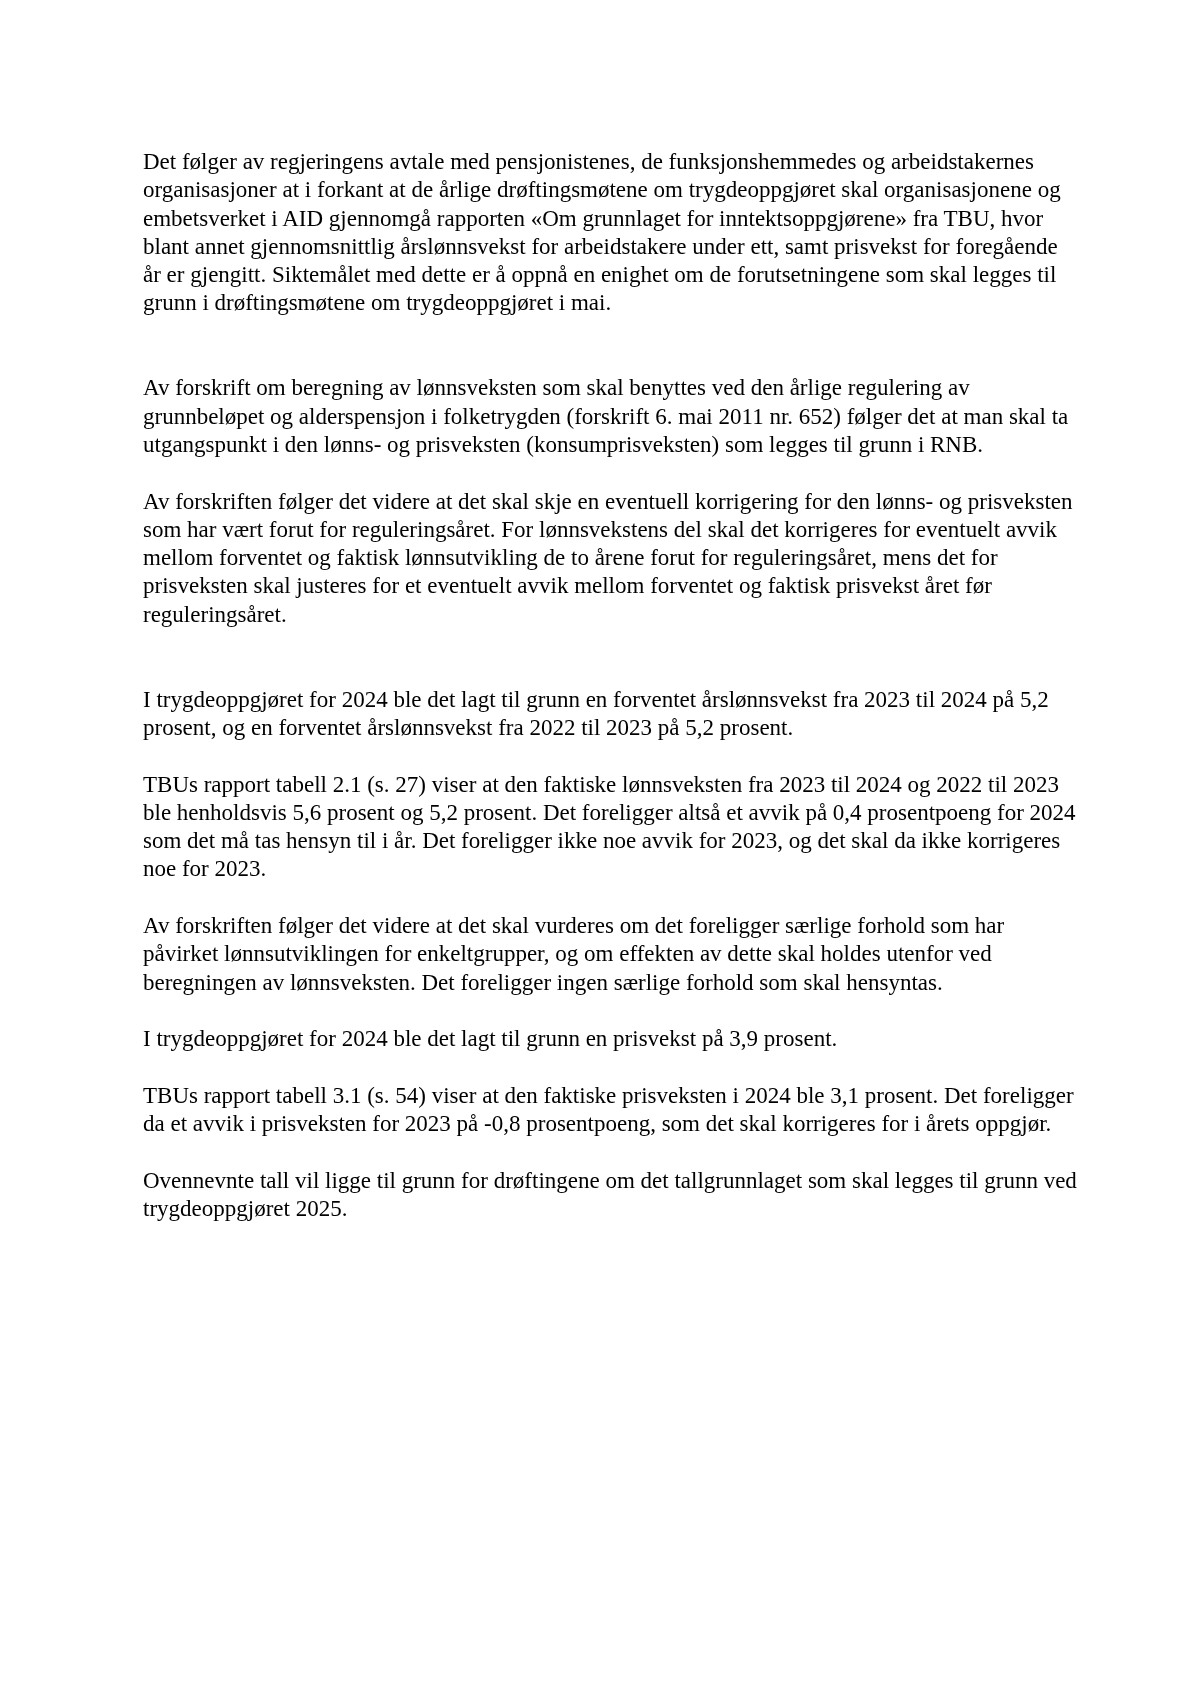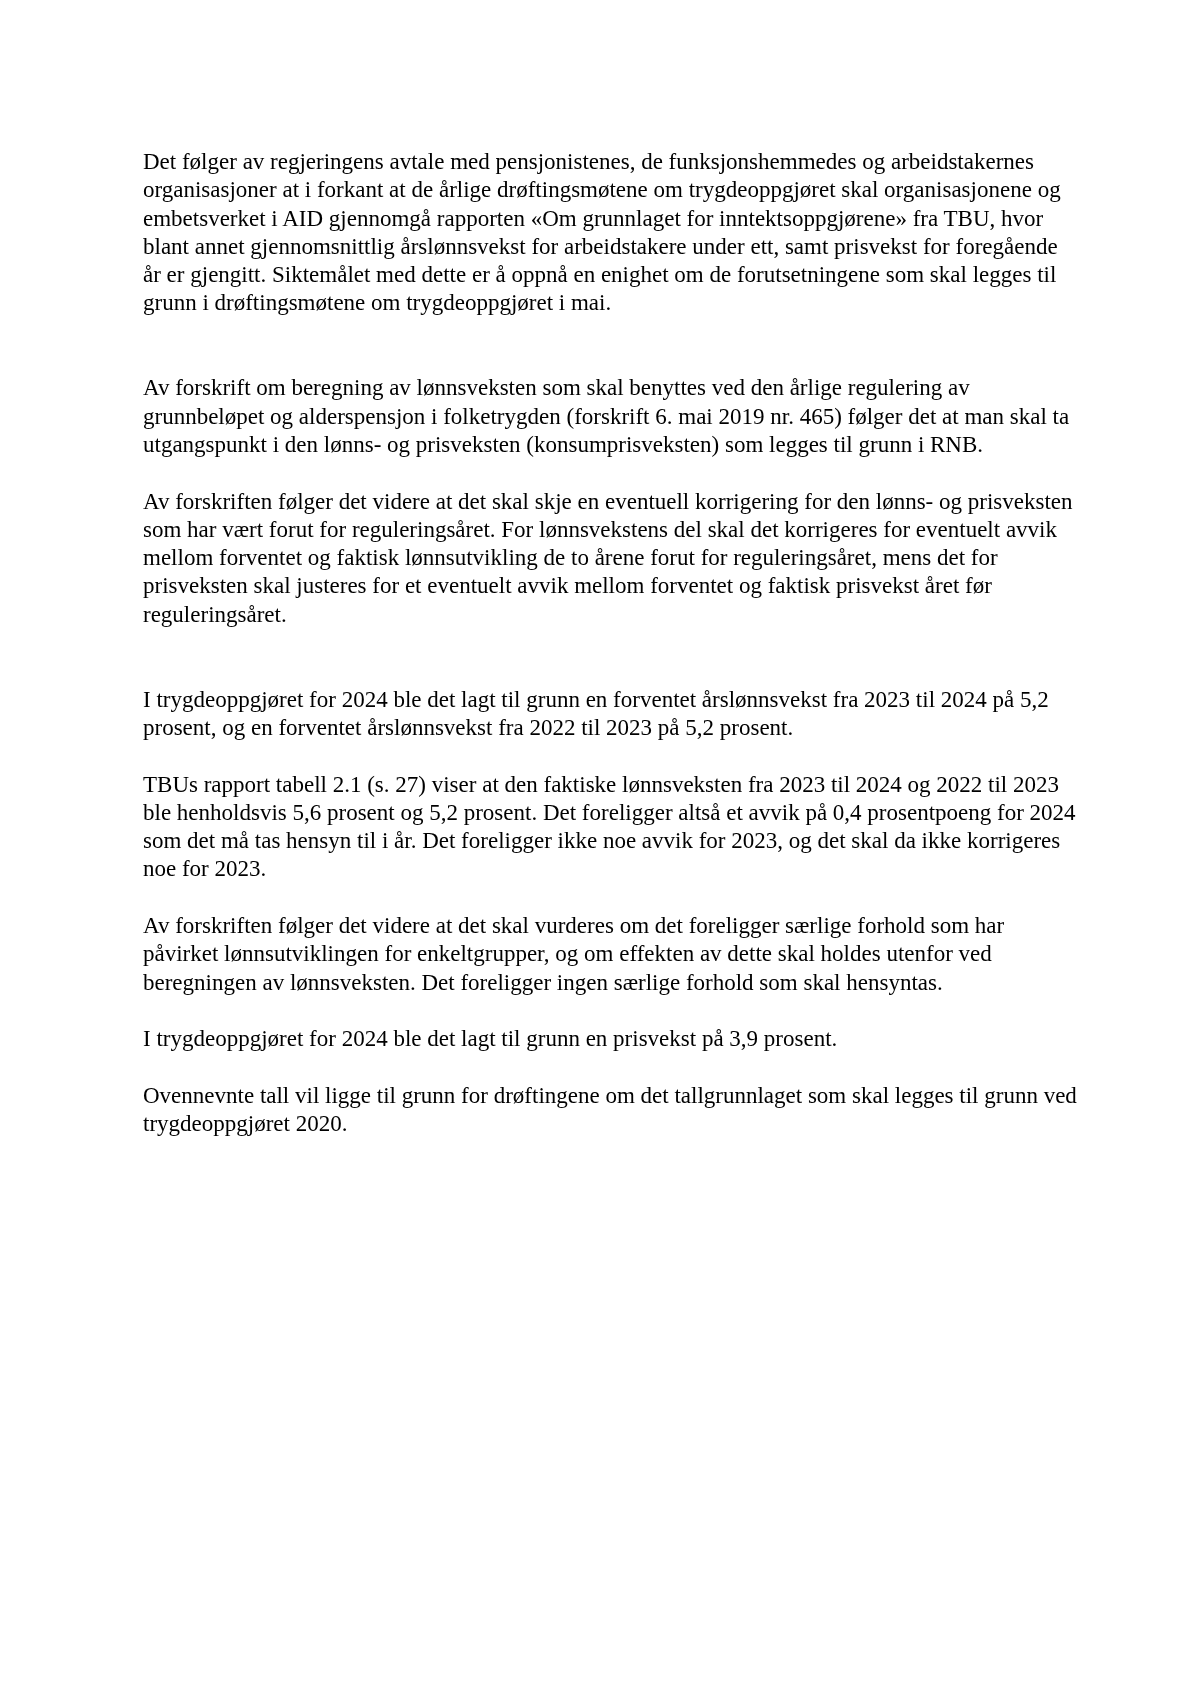--- a/index.html
+++ b/index.html
@@ -39,21 +39,22 @@
   .text-column p.big-gap {
     margin-bottom: 56.6px;
   }
 </style>
 </head>
 <body>
 
 <div class="page">
   <div class="text-column">
     <p class="big-gap">Det følger av regjeringens avtale med pensjonistenes, de funksjonshemmedes og arbeidstakernes organisasjoner at i forkant at de årlige drøftingsmøtene om trygdeoppgjøret skal organisasjonene og embetsverket i AID gjennomgå rapporten «Om grunnlaget for inntektsoppgjørene» fra TBU, hvor blant annet gjennomsnittlig årslønnsvekst for arbeidstakere under ett, samt prisvekst for foregående år er gjengitt. Siktemålet med dette er å oppnå en enighet om de forutsetningene som skal legges til grunn i drøftingsmøtene om trygdeoppgjøret i mai.</p>
-    <p>Av forskrift om beregning av lønnsveksten som skal benyttes ved den årlige regulering av grunnbeløpet og alderspensjon i folketrygden (forskrift 6. mai 2019 nr. 465) følger det at man skal ta utgangspunkt i den lønns- og prisveksten (konsumprisveksten) som legges til grunn i RNB.</p>
+    <p>Av forskrift om beregning av lønnsveksten som skal benyttes ved den årlige regulering av grunnbeløpet og alderspensjon i folketrygden (forskrift 6. mai 2011 nr. 652) følger det at man skal ta utgangspunkt i den lønns- og prisveksten (konsumprisveksten) som legges til grunn i RNB.</p>
     <p class="big-gap">Av forskriften følger det videre at det skal skje en eventuell korrigering for den lønns- og prisveksten som har vært forut for reguleringsåret. For lønnsvekstens del skal det korrigeres for eventuelt avvik mellom forventet og faktisk lønnsutvikling de to årene forut for reguleringsåret, mens det for prisveksten skal justeres for et eventuelt avvik mellom forventet og faktisk prisvekst året før reguleringsåret.</p>
     <p>I trygdeoppgjøret for 2024 ble det lagt til grunn en forventet årslønnsvekst fra 2023 til 2024 på 5,2 prosent, og en forventet årslønnsvekst fra 2022 til 2023 på 5,2 prosent.</p>
     <p>TBUs rapport tabell 2.1 (s. 27) viser at den faktiske lønnsveksten fra 2023 til 2024 og 2022 til 2023 ble henholdsvis 5,6 prosent og 5,2 prosent. Det foreligger altså et avvik på 0,4 prosentpoeng for 2024 som det må tas hensyn til i år. Det foreligger ikke noe avvik for 2023, og det skal da ikke korrigeres noe for 2023.</p>
     <p>Av forskriften følger det videre at det skal vurderes om det foreligger særlige forhold som har påvirket lønnsutviklingen for enkeltgrupper, og om effekten av dette skal holdes utenfor ved beregningen av lønnsveksten. Det foreligger ingen særlige forhold som skal hensyntas.</p>
     <p>I trygdeoppgjøret for 2024 ble det lagt til grunn en prisvekst på 3,9 prosent.</p>
-    <p>Ovennevnte tall vil ligge til grunn for drøftingene om det tallgrunnlaget som skal legges til grunn ved trygdeoppgjøret 2020.</p>
+    <p>TBUs rapport tabell 3.1 (s. 54) viser at den faktiske prisveksten i 2024 ble 3,1 prosent. Det foreligger da et avvik i prisveksten for 2023 på -0,8 prosentpoeng, som det skal korrigeres for i årets oppgjør.</p>
+    <p>Ovennevnte tall vil ligge til grunn for drøftingene om det tallgrunnlaget som skal legges til grunn ved trygdeoppgjøret 2025.</p>
   </div>
 </div>
 
 </body></html>

